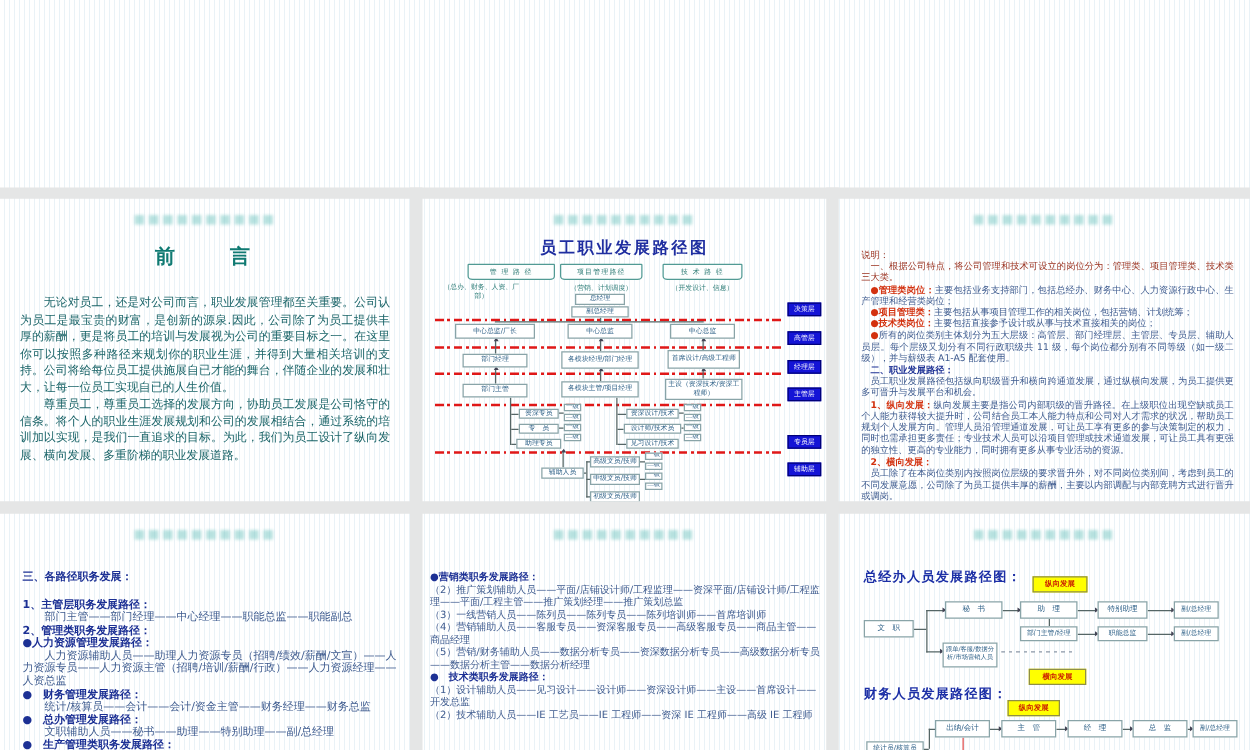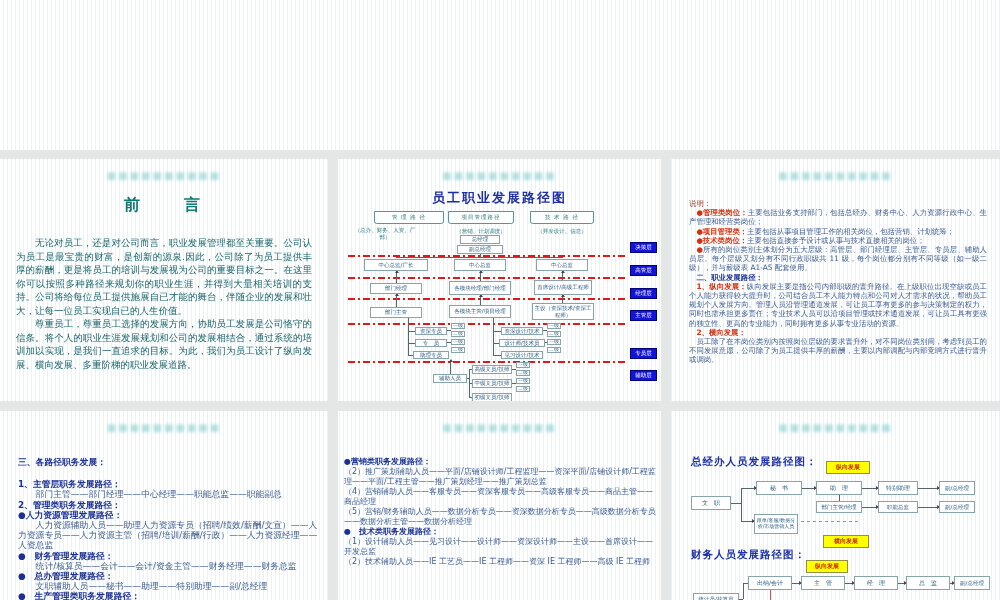--- a/index.html
+++ b/index.html
@@ -155,25 +155,27 @@
       <div class="lvl" style="left: 292px; top: 151px;">主管层</div>
       <div class="lvl" style="left: 292px; top: 189px;">专员层</div>
       <div class="lvl" style="left: 292px; top: 211px;">辅助层</div>
     </div>
 </div>
 
 <div class="slide" style="left:671px;top:159px;width:329px;height:242px;">
   <div class="watermark">■■■■■■■■■■</div>
   <div class="tbody" id="s3-body" style="left:18px;top:40px;width:298px;font-size:7.4px;line-height:9.2px;text-align:justify;">
       <div class="tline"><span class="seg-maroon">说明：</span></div>
+      <div class="tline" style="text-indent: 1em;"><span class="seg-maroon">一、根据公司特点，将公司管理和技术可设立的岗位分为：管理类、项目管理类、技术类三大类。</span></div>
       <div class="tline" style="text-indent: 1em;"><span class="seg-red">●管理类岗位：</span><span class="seg-blue">主要包括业务支持部门，包括总经办、财务中心、人力资源行政中心、生产管理和经营类岗位；</span></div>
       <div class="tline" style="text-indent: 1em;"><span class="seg-red">●项目管理类：</span><span class="seg-blue">主要包括从事项目管理工作的相关岗位，包括营销、计划统筹；</span></div>
       <div class="tline" style="text-indent: 1em;"><span class="seg-red">●技术类岗位：</span><span class="seg-blue">主要包括直接参予设计或从事与技术直接相关的岗位；</span></div>
       <div class="tline" style="text-indent: 1em;"><span class="seg-red">●</span><span class="seg-blue">所有的岗位类别主体划分为五大层级：高管层、部门经理层、主管层、专员层、辅助人员层。每个层级又划分有不同行政职级共 11 级，每个岗位都分别有不同等级（如一级二级），并与薪级表 A1-A5 配套使用。</span></div>
       <div class="tline" style="text-indent: 1em;"><span class="seg-navy">二、职业发展路径：</span></div>
+      <div class="tline" style="text-indent: 1em;"><span class="seg-blue">员工职业发展路径包括纵向职级晋升和横向跨通道发展，通过纵横向发展，为员工提供更多可晋升与发展平台和机会。</span></div>
       <div class="tline" style="text-indent: 1em;"><span class="seg-red">1、纵向发展：</span><span class="seg-blue">纵向发展主要是指公司内部职级的晋升路径。在上级职位出现空缺或员工个人能力获得较大提升时，公司结合员工本人能力特点和公司对人才需求的状况，帮助员工规划个人发展方向。管理人员沿管理通道发展，可让员工享有更多的参与决策制定的权力，同时也需承担更多责任；专业技术人员可以沿项目管理或技术通道发展，可让员工具有更强的独立性、更高的专业能力，同时拥有更多从事专业活动的资源。</span></div>
       <div class="tline" style="text-indent: 1em;"><span class="seg-red">2、横向发展：</span></div>
       <div class="tline" style="text-indent: 1em;"><span class="seg-blue">员工除了在本岗位类别内按照岗位层级的要求晋升外，对不同岗位类别间，考虑到员工的不同发展意愿，公司除了为员工提供丰厚的薪酬，主要以内部调配与内部竞聘方式进行晋升或调岗。</span></div>
     </div>
 </div>
 
 <div class="slide" style="left:0;top:411px;width:328px;height:189px;">
   <div class="watermark">■■■■■■■■■■</div>
   <div class="tbody" id="s4-body" style="left:18px;top:46px;width:300px;font-size:8.8px;line-height:10.2px;">
       <div class="tline" style="margin-bottom: 12px;"><span class="seg-navy">三、各路径职务发展：</span></div>
@@ -188,20 +190,21 @@
       <div class="tline" style="text-indent: 2em;"><span class="seg-blue">文职辅助人员——秘书——助理——特别助理——副/总经理</span></div>
       <div class="tline"><span class="seg-navy">●　生产管理类职务发展路径：</span></div>
     </div>
 </div>
 
 <div class="slide" style="left:338px;top:411px;width:323px;height:189px;">
   <div class="watermark">■■■■■■■■■■</div>
   <div class="tbody" id="s5-body" style="left:6px;top:46px;width:312px;font-size:8px;line-height:10px;">
       <div class="tline"><span class="seg-navy">●营销类职务发展路径：</span></div>
       <div class="tline"><span class="seg-blue">（2）推广策划辅助人员——平面/店铺设计师/工程监理——资深平面/店铺设计师/工程监理——平面/工程主管——推广策划经理——推广策划总监</span></div>
+      <div class="tline"><span class="seg-blue">（3）一线营销人员——陈列员——陈列专员——陈列培训师——首席培训师</span></div>
       <div class="tline"><span class="seg-blue">（4）营销辅助人员——客服专员——资深客服专员——高级客服专员——商品主管——商品经理</span></div>
       <div class="tline"><span class="seg-blue">（5）营销/财务辅助人员——数据分析专员——资深数据分析专员——高级数据分析专员——数据分析主管——数据分析经理</span></div>
       <div class="tline"><span class="seg-navy">●　技术类职务发展路径：</span></div>
       <div class="tline"><span class="seg-blue">（1）设计辅助人员——见习设计——设计师——资深设计师——主设——首席设计——开发总监</span></div>
       <div class="tline"><span class="seg-blue">（2）技术辅助人员——IE 工艺员——IE 工程师——资深 IE 工程师——高级 IE 工程师</span></div>
     </div>
 </div>
 
 <div class="slide" style="left:671px;top:411px;width:329px;height:189px;">
   <div class="watermark">■■■■■■■■■■</div>

